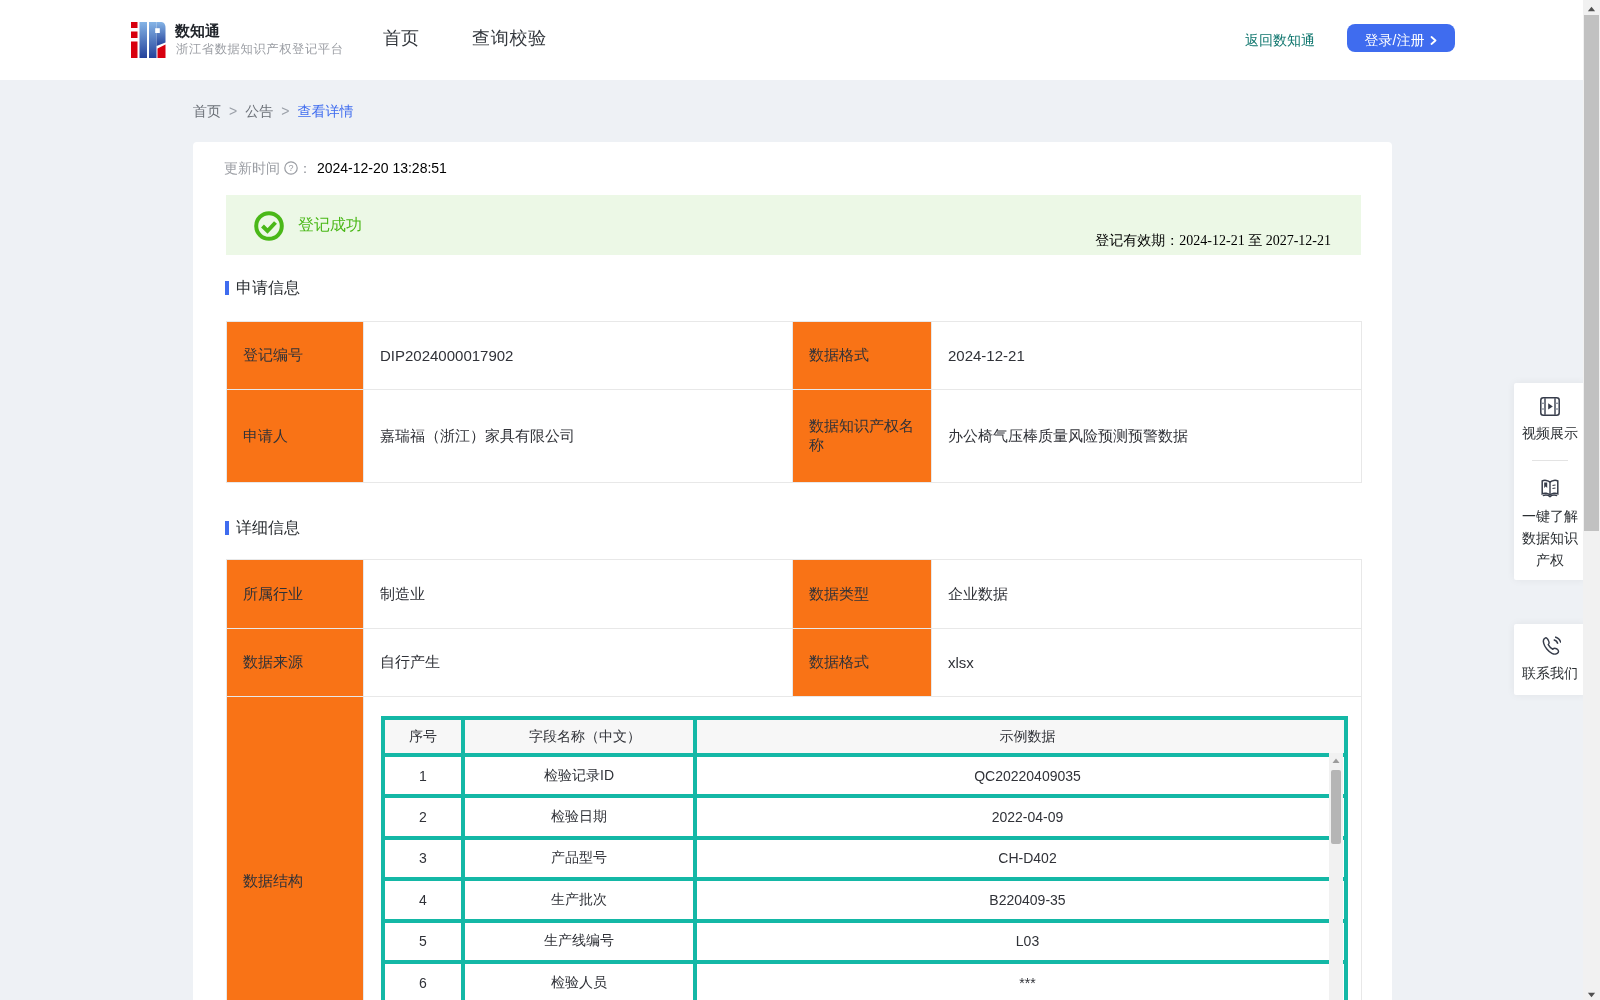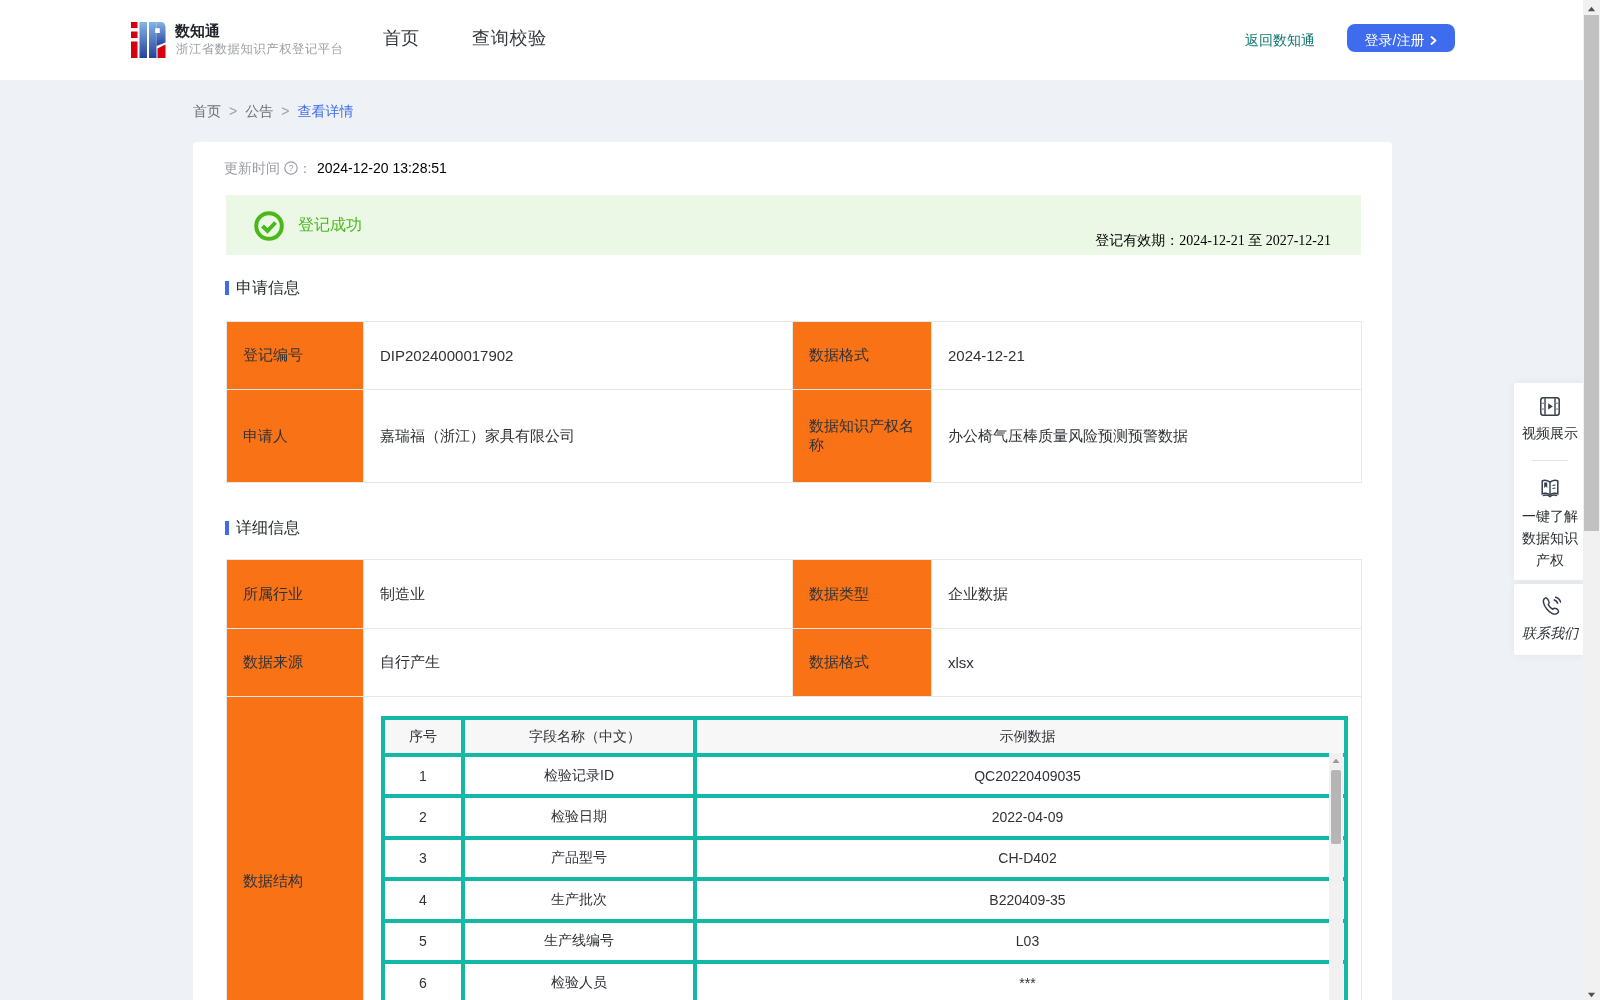--- a/index.html
+++ b/index.html
@@ -231,21 +231,21 @@
     <path d="M10 3.2 C8.2 1.2 4.2 0.9 2.2 2 L2.2 14.8 C4.2 13.8 8.2 14.1 10 16 C11.8 14.1 15.8 13.8 17.8 14.8 L17.8 2 C15.8 0.9 11.8 1.2 10 3.2 Z" fill="none" stroke="#363c4a" stroke-width="1.5"></path>
     <path d="M10 3.2 L10 16" stroke="#363c4a" stroke-width="1.4"></path>
     <path d="M2.8 16.6 C5.5 15.8 8.6 16.3 10 17.6 C11.4 16.3 14.5 15.8 17.2 16.6" fill="none" stroke="#363c4a" stroke-width="1.5"></path>
     <polygon points="4.2,3.6 7.2,3.6 7.2,9 5.7,7.6 4.2,9" fill="#363c4a"></polygon>
     <line x1="12.5" y1="6.5" x2="15.5" y2="6" stroke="#363c4a" stroke-width="1.2"></line>
     <line x1="12.5" y1="9.5" x2="15.5" y2="9" stroke="#363c4a" stroke-width="1.2"></line>
   </svg>
   <div class="t abs" style="left:0; width:72px; top:122px; line-height:22px;">一键了解<br>数据知识<br>产权</div>
 </div>
 
-<div class="panel" style="left:1514px; top:584px; width:72px; height:71px;font-style:italic;">
+<div class="panel" style="left:1514px; top:624px; width:72px; height:71px;">
   <svg class="abs" style="left:27px; top:12px;" width="20" height="21" viewBox="0 0 22 23">
     <path d="M5 2 C3 3 2 5 3 8 C4 12 8 17 12 19 C15 20.5 18 20 19 18 C19.7 16.6 19 15 17 14 C15.4 13.2 14 13.4 13 14.5 C11 13.5 9 11.5 8 9.5 C9 8.5 9.3 7 8.5 5.5 C7.5 3.5 6.3 1.4 5 2 Z" fill="none" stroke="#363c4a" stroke-width="1.6"></path>
     <path d="M14 4 C16 4.5 18 6.5 18.5 8.5" fill="none" stroke="#363c4a" stroke-width="1.6"></path>
     <path d="M15.5 1 C18.5 1.8 21 4.3 21.8 7.3" fill="none" stroke="#363c4a" stroke-width="1.6"></path>
   </svg>
   <div class="t abs" style="left:0; width:72px; top:41px;">联系我们</div>
 </div>
 
 <div class="sb">
   <div class="ar" style="top:0;"><svg width="9" height="9" viewBox="0 0 10 10" style="margin-top:4px">

